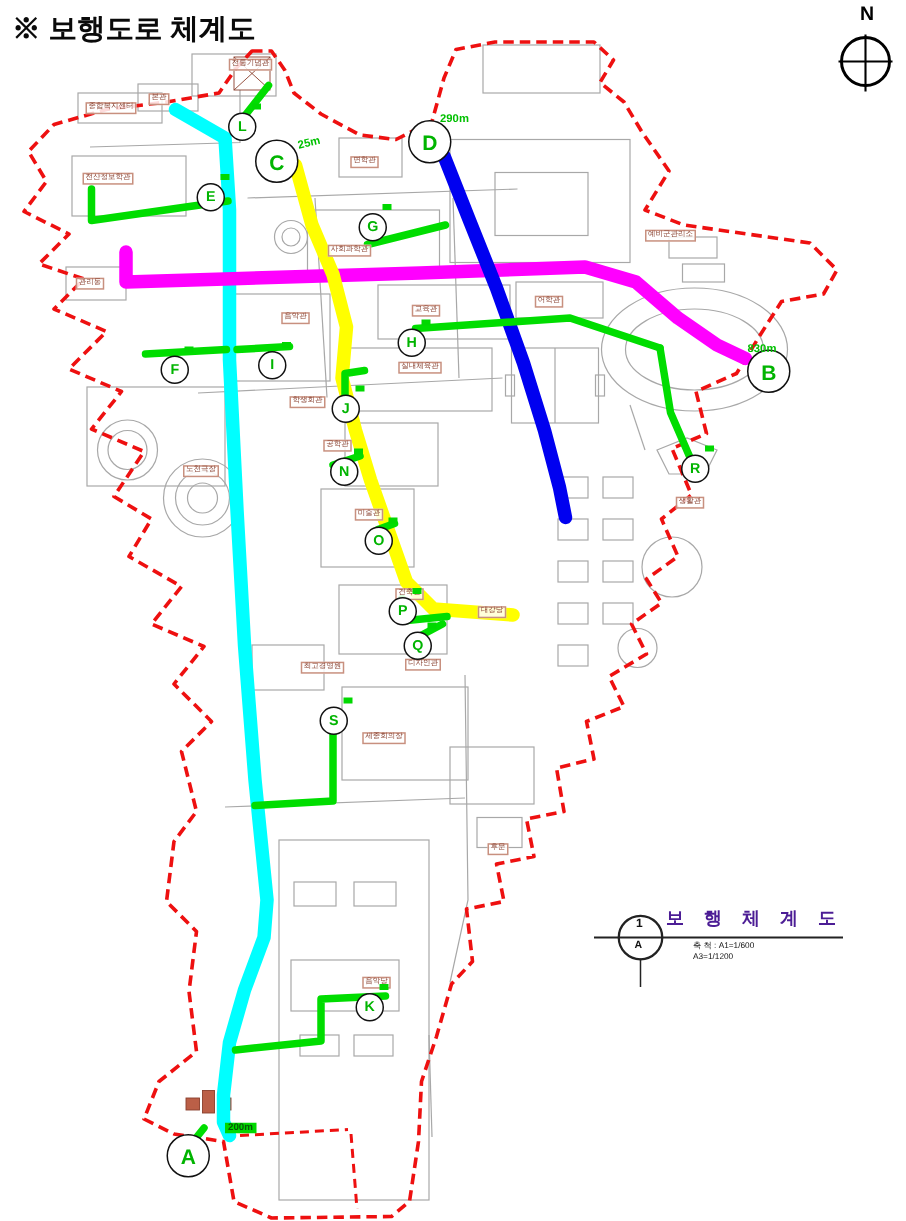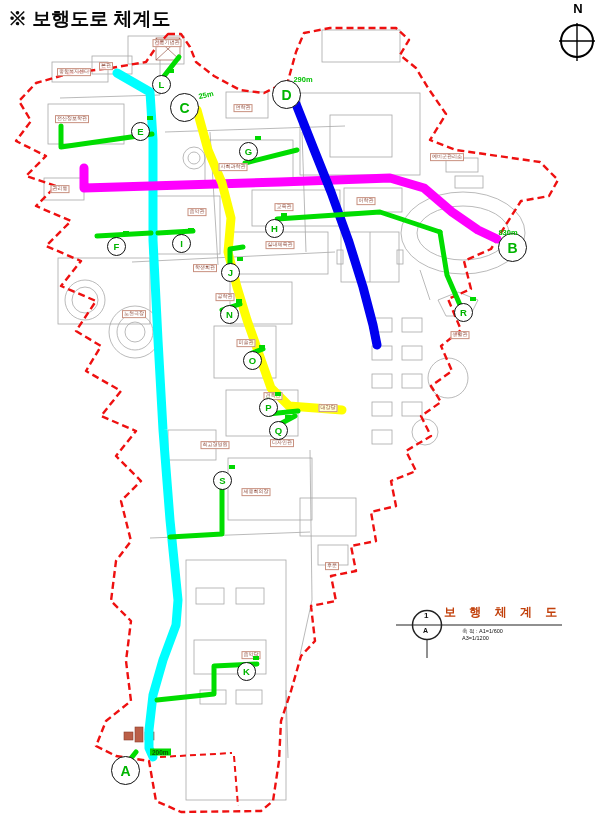--- a/index.html
+++ b/index.html
@@ -16,21 +16,21 @@
   .ap{position:absolute;width:17px;height:17px;margin-left:-9px;margin-top:-9px;border:1.4px solid #111;border-radius:50%;background:#fff;display:flex;align-items:center;justify-content:center;z-index:5;}
   .ap .ltr{font-size:9.5px;font-weight:bold;color:#00b400;line-height:1;}
   .ap .tick{position:absolute;left:15px;top:-7px;width:6px;height:4px;background:#00d800;}
   
   .ep{position:absolute;width:27px;height:27px;margin-left:-14px;margin-top:-14px;border:1.7px solid #111;border-radius:50%;background:#fff;display:flex;align-items:center;justify-content:center;z-index:5;}
   .ep .ltr{font-size:14px;font-weight:bold;color:#00b400;line-height:1;}
   .dist{position:absolute;transform:translate(-50%,-50%);font-size:7.5px;font-weight:bold;color:#00c000;white-space:nowrap;z-index:6;}
   .dist.boxed{background:#00d800;color:#055a05;font-size:6.5px;padding:0 2px;transform:translate(0,-50%);}
   .dist.tilt{transform:translate(-50%,-50%) rotate(-13deg);}
   
-  .tb-title{position:absolute;left:444px;top:604px;font-size:12px;font-weight:bold;letter-spacing:5px;color:#c2410c;white-space:nowrap;z-index:4;}
+  .tb-title{position:absolute;left:444px;top:604px;font-size:12px;font-weight:bold;letter-spacing:5px;color:#4c1d95;white-space:nowrap;z-index:4;}
   .tb-scale{position:absolute;left:462px;top:628px;font-size:5.5px;line-height:1.3;color:#111;text-align:left;white-space:nowrap;z-index:4;}
   .tb-num{position:absolute;font-weight:bold;color:#111;z-index:4;}
 </style>
 </head>
 <body>
 
 <div class="stage">
 
   <div class="page-title">※ 보행도로 체계도</div>
 

